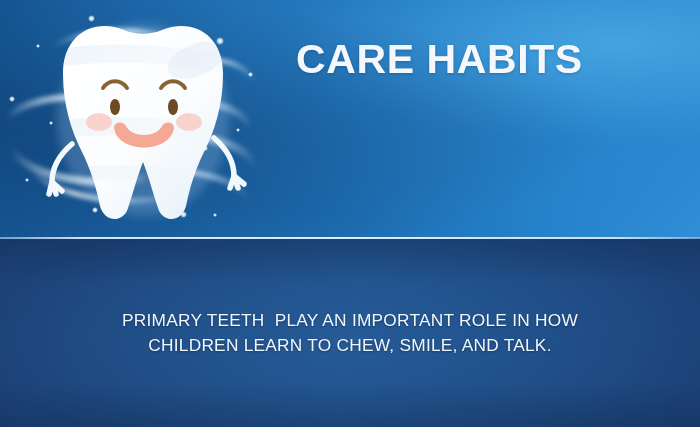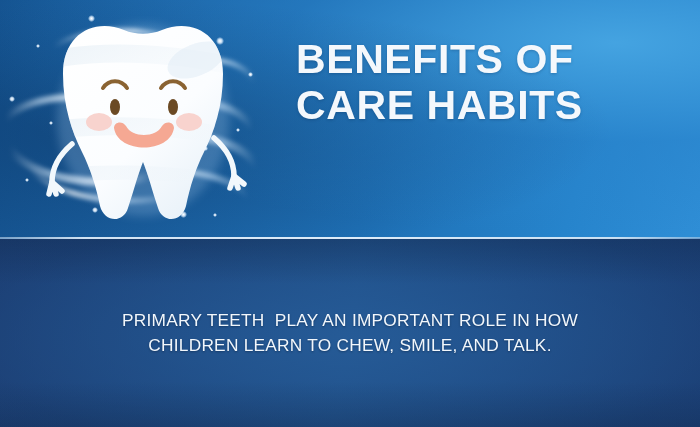--- a/index.html
+++ b/index.html
@@ -187,21 +187,20 @@
         <ellipse cx="97" cy="97" rx="5" ry="8" fill="#6b4a24"></ellipse>
         <ellipse cx="155" cy="97" rx="5" ry="8" fill="#6b4a24"></ellipse>
         <ellipse cx="81" cy="112" rx="13" ry="9" fill="#f8d3ce"></ellipse>
         <ellipse cx="171" cy="112" rx="13" ry="9" fill="#f8d3ce"></ellipse>
         <path d="M96 118 C 100 144, 152 144, 156 118 C 156 112, 148 110, 144 116 C 138 128, 114 128, 108 116 C 104 110, 96 112, 96 118 Z" fill="#f5a893"></path>
       </g>
     </svg>
   </div>
 
   <div id="title">
-    <span class="tline">BENEFITS OF</span>
     <span class="tline">CARE HABITS</span>
   </div>
 
   <div id="divider"></div>
 
   <div id="factband"></div>
   <div id="facts">
     <div class="fact">PRIMARY TEETH  PLAY AN IMPORTANT ROLE IN HOW
 CHILDREN LEARN TO CHEW, SMILE, AND TALK.</div>
   </div>

